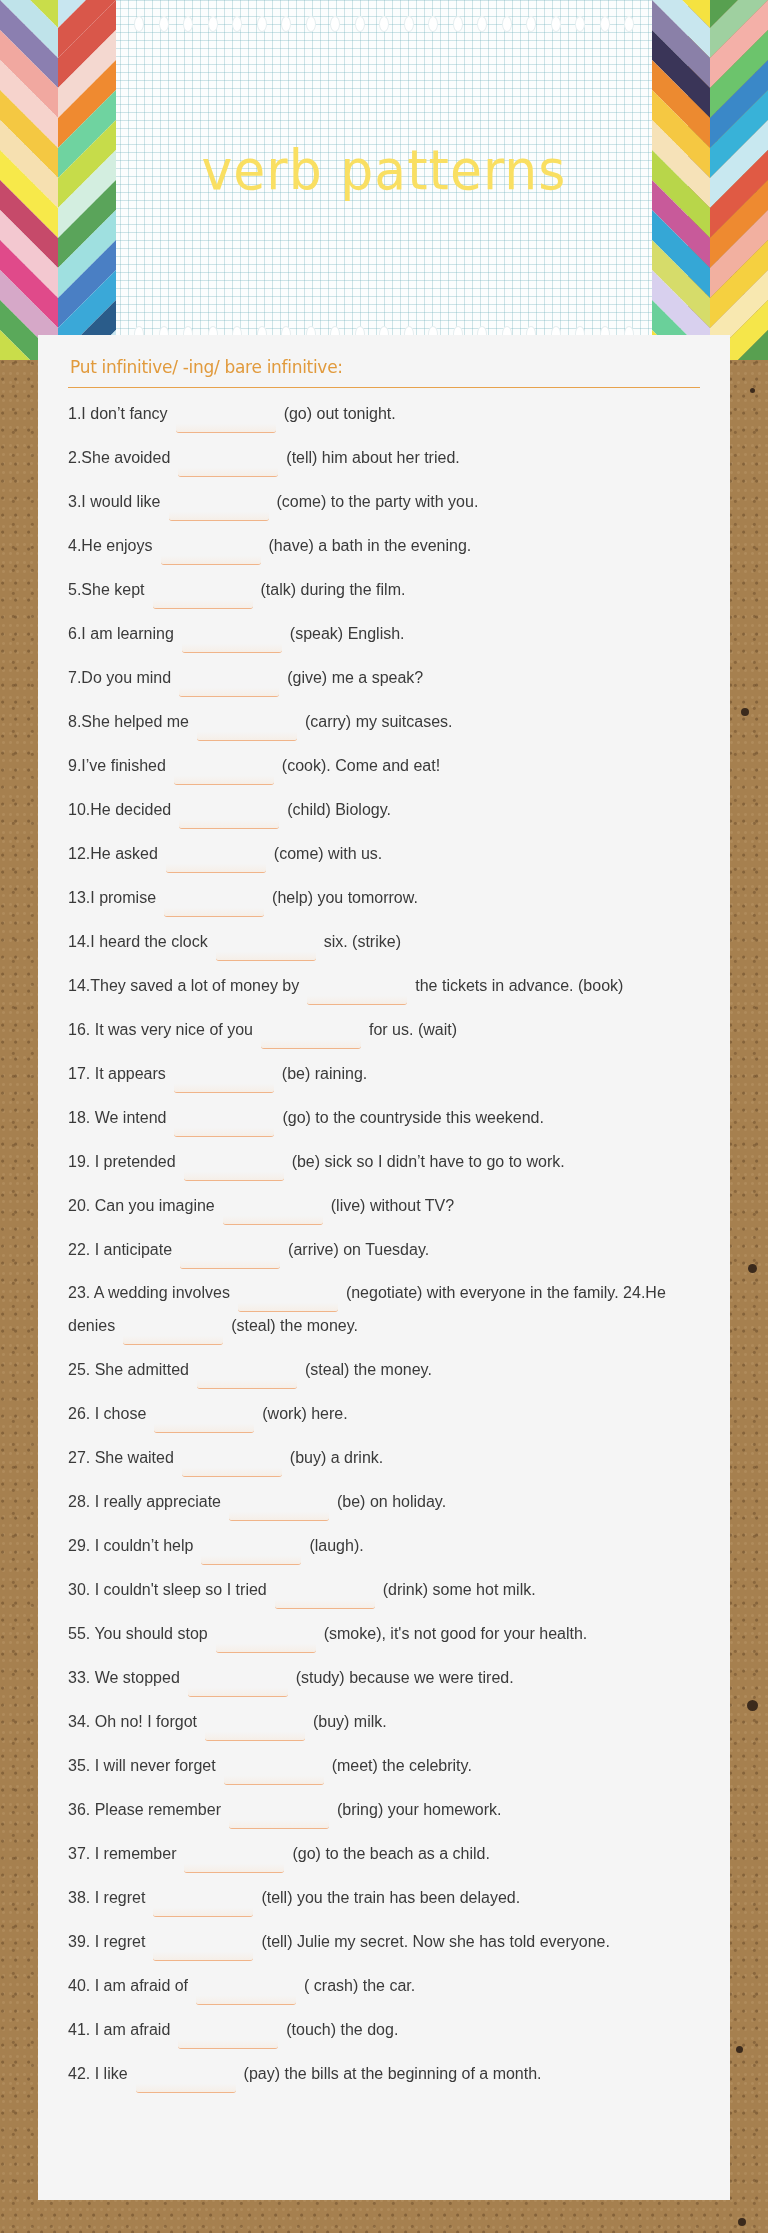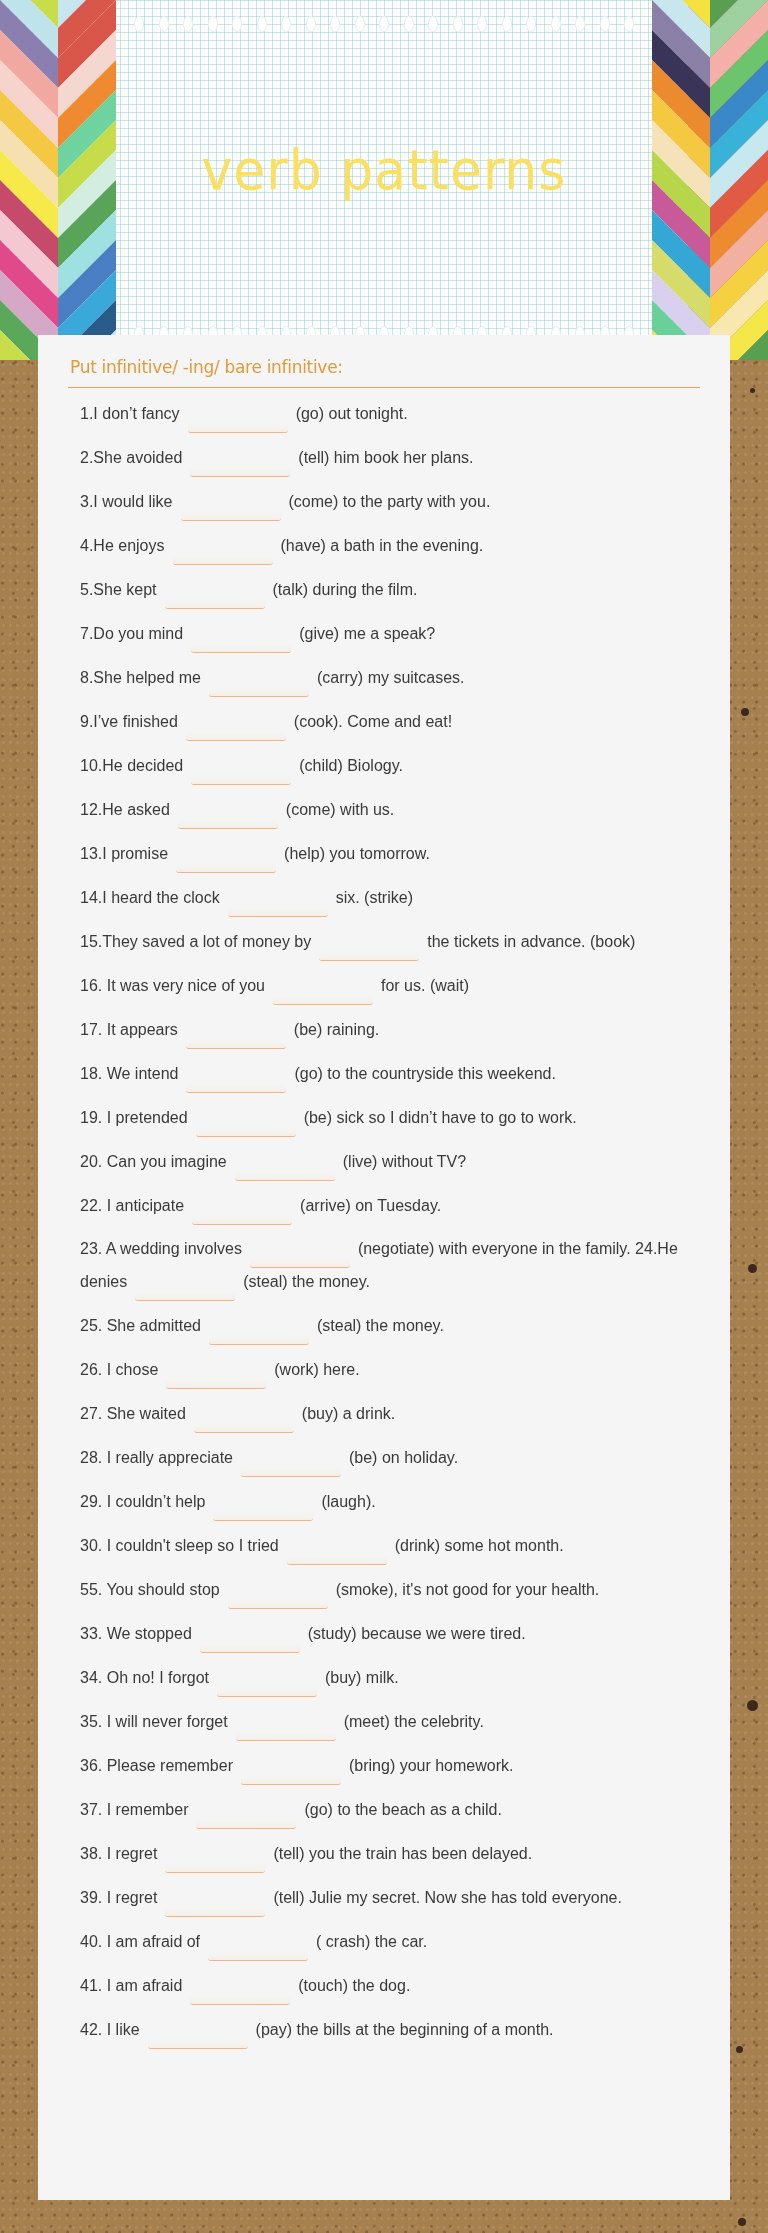--- a/index.html
+++ b/index.html
@@ -61,21 +61,21 @@
     .instructions {
       color: #e19a3c; font-family: "DejaVu Sans", sans-serif;
       font-size: 17px; font-weight: normal; letter-spacing: -0.3px;
       padding-bottom: 10px;
       border-bottom: 1px solid #e7a24d;
       margin-bottom: 7px;
       padding-left: 2px;
     }
     .exercise {
       color: #3a3a3a; font-size: 16px; line-height: 29px;
-      padding-top: 4px; padding-bottom: 6px; margin-left: 12px;
+      padding-top: 4px; padding-bottom: 6px;
     }
     .exercise .blank {
       display: inline-block; width: 100px; height: 22px;
       vertical-align: -8px; margin: 0 8px 0 8px;
       background: linear-gradient(to bottom, transparent 60%, rgba(250,210,170,0.18));
       border: none; border-bottom: 1px solid #f0b489;
       border-radius: 0 0 3px 3px;
       font-size: 15px; color: #333; padding: 0 4px;
       outline: none;
     }
@@ -226,45 +226,46 @@
       <div class="ring"></div>
       <div class="ring"></div>
     </div>
   <div class="banner-title">verb patterns</div>
 </div>
 
 <div class="card">
   <div class="instructions">Put infinitive/ -ing/ bare infinitive:</div>
   <div id="exercise-list">
       <div class="exercise"><span>1.I don’t fancy</span><input type="text" class="blank" value="" style=""><span>(go) out tonight.</span></div>
-      <div class="exercise"><span>2.She avoided</span><input type="text" class="blank" value="" style=""><span>(tell) him book her plans.</span></div>
+      <div class="exercise"><span>2.She avoided</span><input type="text" class="blank" value="" style=""><span>(tell) him about her tried.</span></div>
       <div class="exercise"><span>3.I would like</span><input type="text" class="blank" value="" style=""><span>(come) to the party with you.</span></div>
       <div class="exercise"><span>4.He enjoys</span><input type="text" class="blank" value="" style=""><span>(have) a bath in the evening.</span></div>
       <div class="exercise"><span>5.She kept</span><input type="text" class="blank" value="" style=""><span>(talk) during the film.</span></div>
+      <div class="exercise"><span>6.I am learning</span><input type="text" class="blank" value="" style=""><span>(speak) English.</span></div>
       <div class="exercise"><span>7.Do you mind</span><input type="text" class="blank" value="" style=""><span>(give) me a speak?</span></div>
       <div class="exercise"><span>8.She helped me</span><input type="text" class="blank" value="" style=""><span>(carry) my suitcases.</span></div>
       <div class="exercise"><span>9.I’ve finished</span><input type="text" class="blank" value="" style=""><span>(cook). Come and eat!</span></div>
       <div class="exercise"><span>10.He decided</span><input type="text" class="blank" value="" style=""><span>(child) Biology.</span></div>
       <div class="exercise"><span>12.He asked</span><input type="text" class="blank" value="" style=""><span>(come) with us.</span></div>
       <div class="exercise"><span>13.I promise</span><input type="text" class="blank" value="" style=""><span>(help) you tomorrow.</span></div>
       <div class="exercise"><span>14.I heard the clock</span><input type="text" class="blank" value="" style=""><span>six. (strike)</span></div>
-      <div class="exercise"><span>15.They saved a lot of money by</span><input type="text" class="blank" value="" style=""><span>the tickets in advance. (book)</span></div>
+      <div class="exercise"><span>14.They saved a lot of money by</span><input type="text" class="blank" value="" style=""><span>the tickets in advance. (book)</span></div>
       <div class="exercise"><span>16. It was very nice of you</span><input type="text" class="blank" value="" style=""><span>for us. (wait)</span></div>
       <div class="exercise"><span>17. It appears</span><input type="text" class="blank" value="" style=""><span>(be) raining.</span></div>
       <div class="exercise"><span>18. We intend</span><input type="text" class="blank" value="" style=""><span>(go) to the countryside this weekend.</span></div>
       <div class="exercise"><span>19. I pretended</span><input type="text" class="blank" value="" style=""><span>(be) sick so I didn’t have to go to work.</span></div>
       <div class="exercise"><span>20. Can you imagine</span><input type="text" class="blank" value="" style=""><span>(live) without TV?</span></div>
       <div class="exercise"><span>22. I anticipate</span><input type="text" class="blank" value="" style=""><span>(arrive) on Tuesday.</span></div>
       <div class="exercise wrap"><span>23. A wedding involves</span><input type="text" class="blank" value="" style=""><span>(negotiate) with everyone in the family.</span> <span>24.He denies</span><input type="text" class="blank" value="" style=""><span>(steal) the money.</span></div>
       <div class="exercise"><span>25. She admitted</span><input type="text" class="blank" value="" style=""><span>(steal) the money.</span></div>
       <div class="exercise"><span>26. I chose</span><input type="text" class="blank" value="" style=""><span>(work) here.</span></div>
       <div class="exercise"><span>27. She waited</span><input type="text" class="blank" value="" style=""><span>(buy) a drink.</span></div>
       <div class="exercise"><span>28. I really appreciate</span><input type="text" class="blank" value="" style=""><span>(be) on holiday.</span></div>
       <div class="exercise"><span>29. I couldn’t help</span><input type="text" class="blank" value="" style=""><span>(laugh).</span></div>
-      <div class="exercise"><span>30. I couldn't sleep so I tried</span><input type="text" class="blank" value="" style=""><span>(drink) some hot month.</span></div>
+      <div class="exercise"><span>30. I couldn't sleep so I tried</span><input type="text" class="blank" value="" style=""><span>(drink) some hot milk.</span></div>
       <div class="exercise"><span>55. You should stop</span><input type="text" class="blank" value="" style=""><span>(smoke), it's not good for your health.</span></div>
       <div class="exercise"><span>33. We stopped</span><input type="text" class="blank" value="" style=""><span>(study) because we were tired.</span></div>
       <div class="exercise"><span>34. Oh no! I forgot</span><input type="text" class="blank" value="" style=""><span>(buy) milk.</span></div>
       <div class="exercise"><span>35. I will never forget</span><input type="text" class="blank" value="" style=""><span>(meet) the celebrity.</span></div>
       <div class="exercise"><span>36. Please remember</span><input type="text" class="blank" value="" style=""><span>(bring) your homework.</span></div>
       <div class="exercise"><span>37. I remember</span><input type="text" class="blank" value="" style=""><span>(go) to the beach as a child.</span></div>
       <div class="exercise"><span>38. I regret</span><input type="text" class="blank" value="" style=""><span>(tell) you the train has been delayed.</span></div>
       <div class="exercise"><span>39. I regret</span><input type="text" class="blank" value="" style=""><span>(tell) Julie my secret. Now she has told everyone.</span></div>
       <div class="exercise"><span>40. I am afraid of</span><input type="text" class="blank" value="" style=""><span>( crash) the car.</span></div>
       <div class="exercise"><span>41. I am afraid</span><input type="text" class="blank" value="" style=""><span>(touch) the dog.</span></div>

